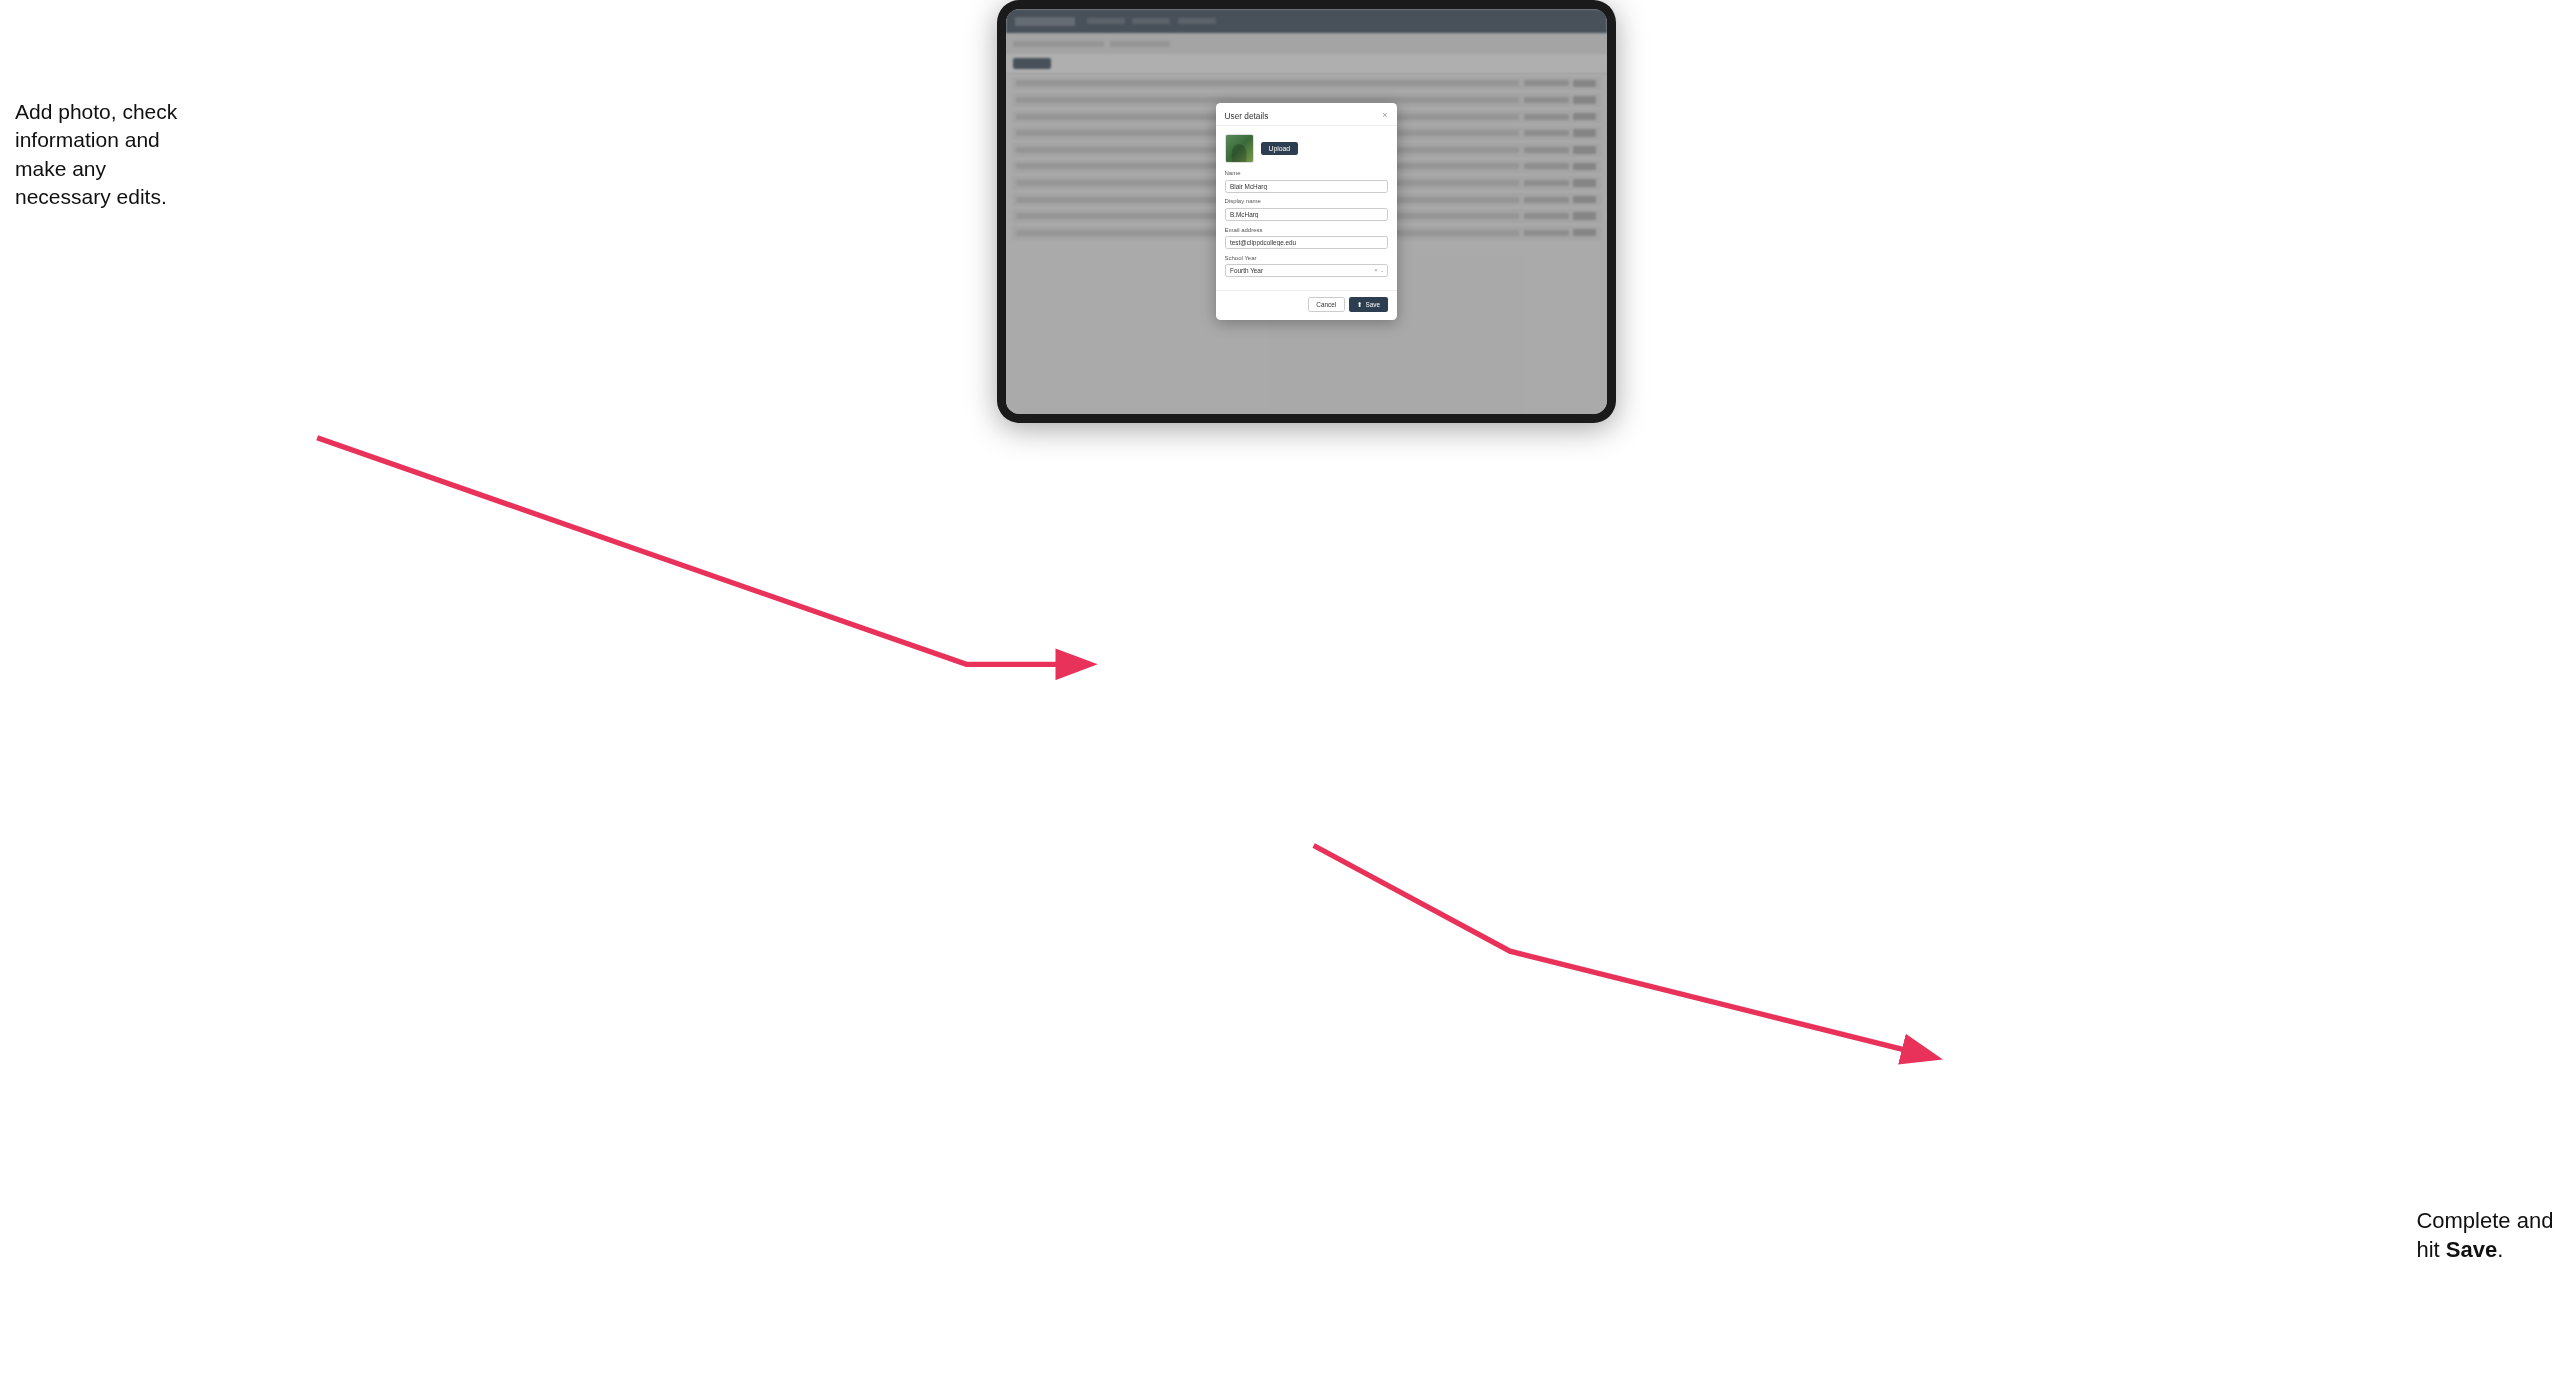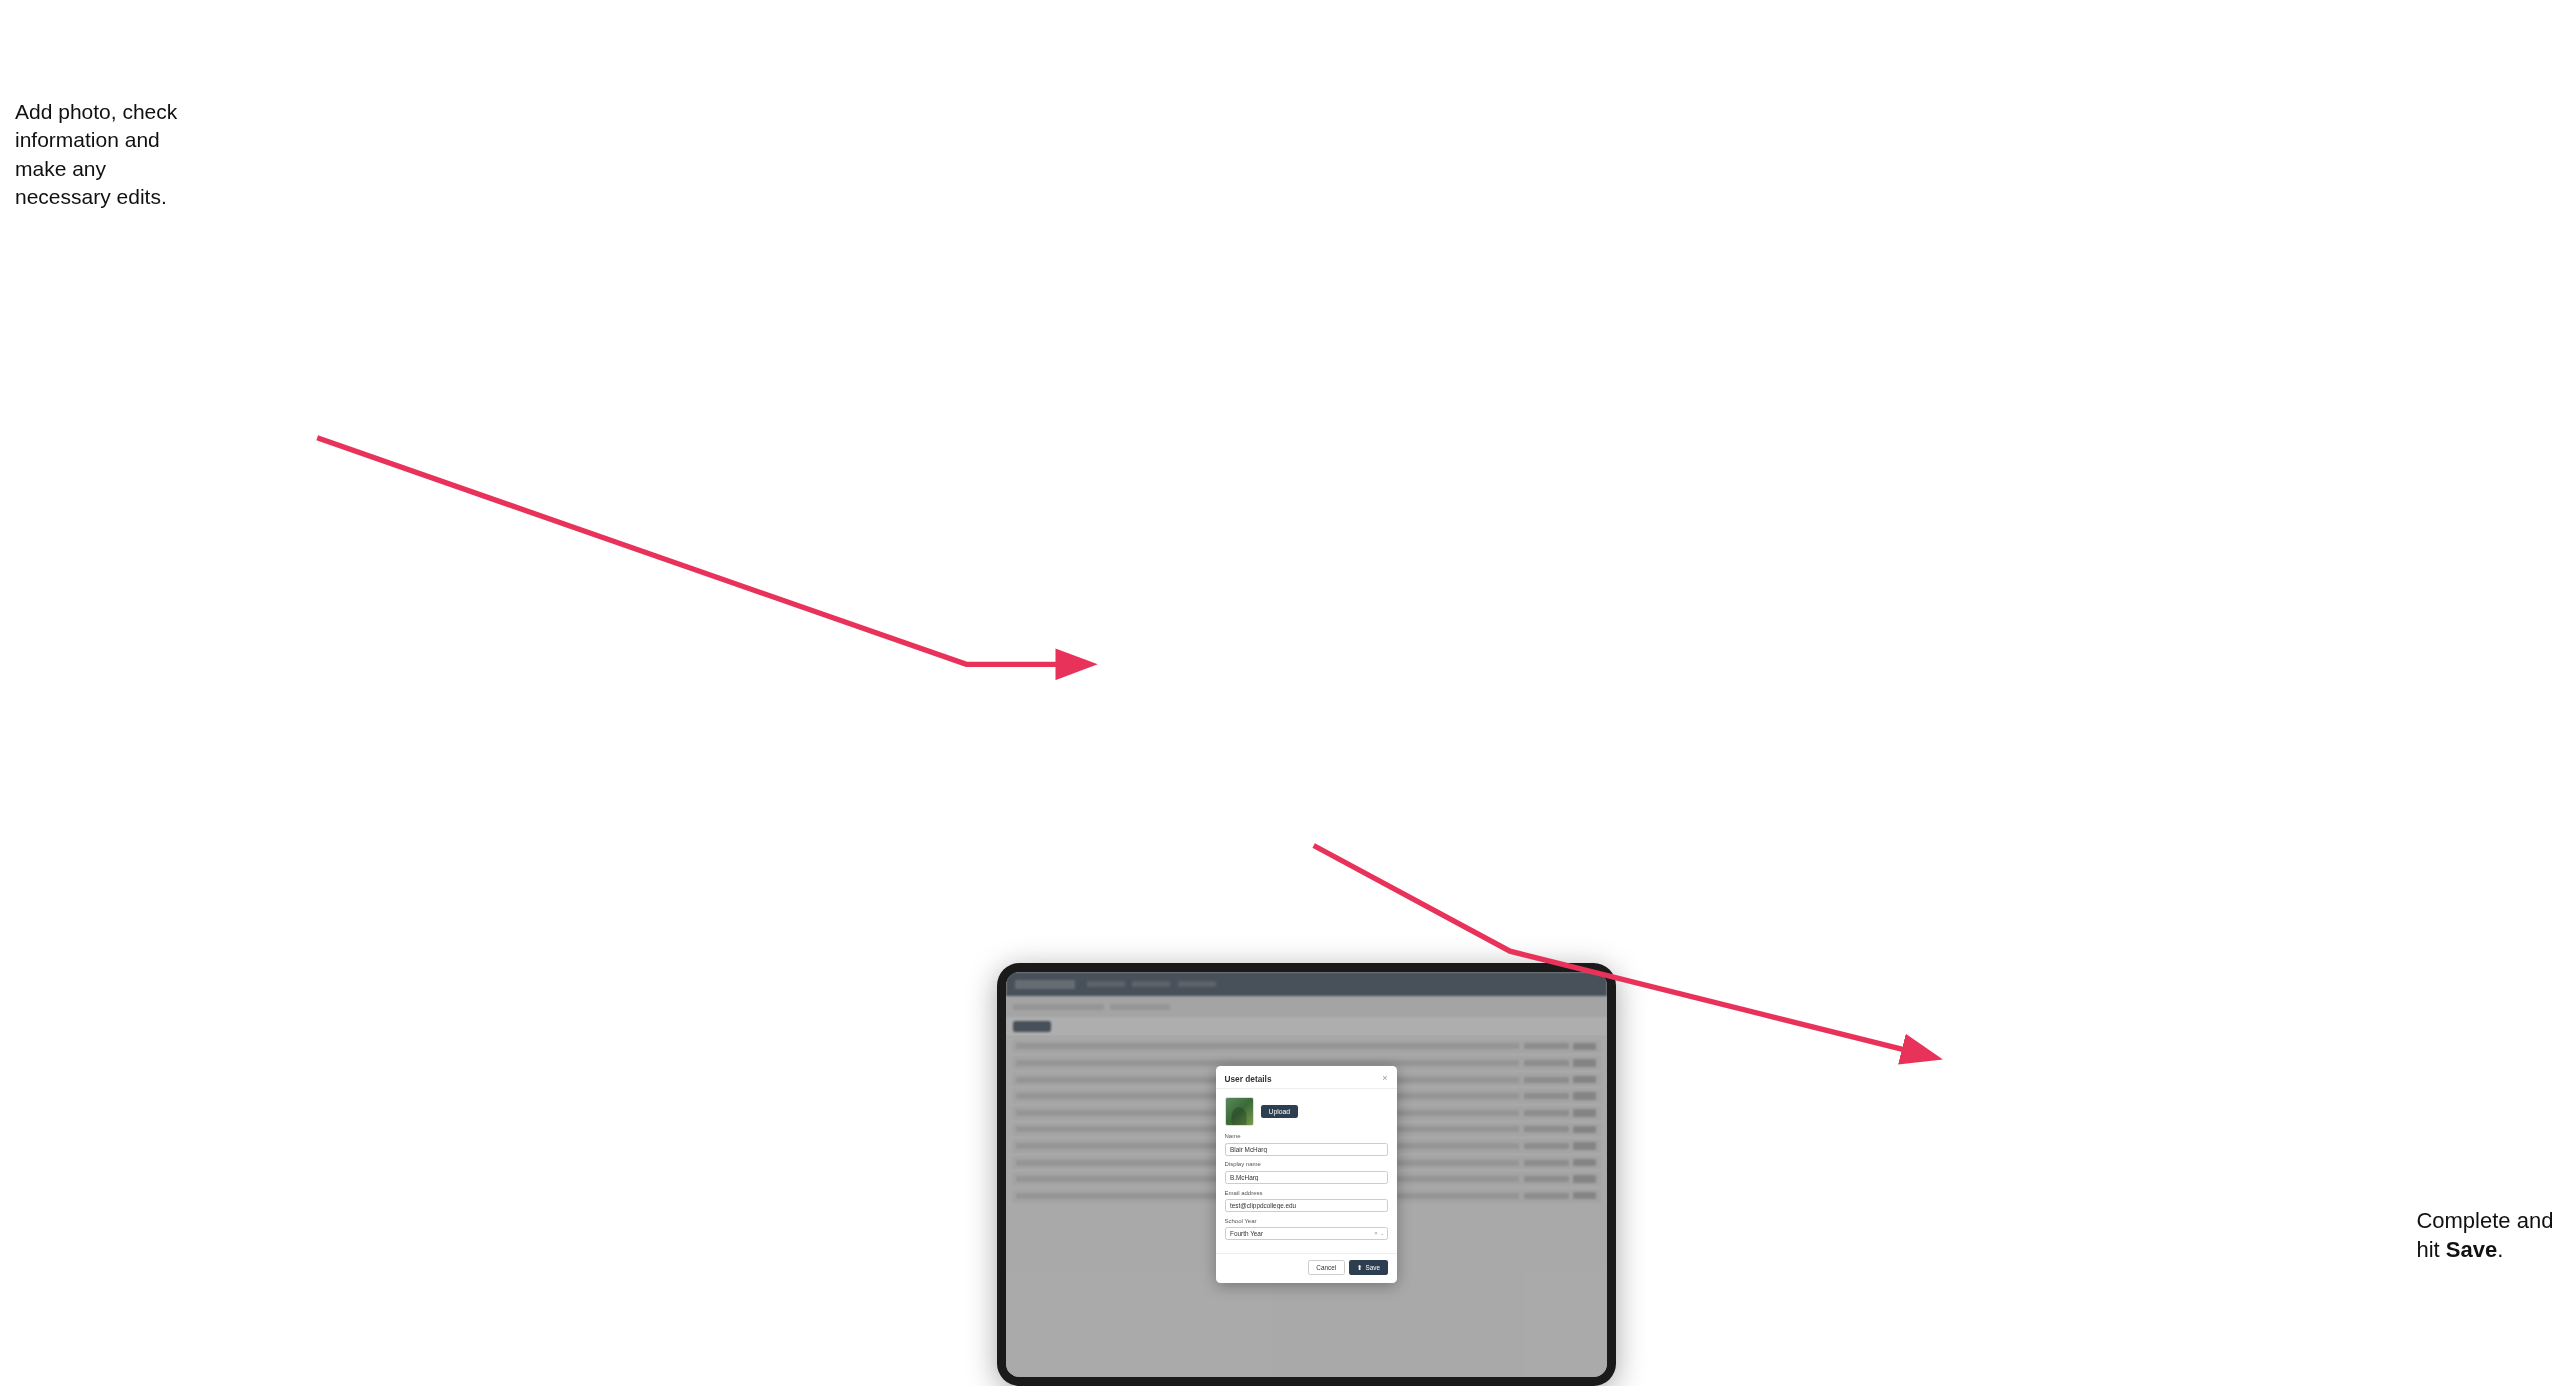--- a/index.html
+++ b/index.html
@@ -13,21 +13,21 @@
       justify-content: center;
       position: relative;
       overflow: hidden;
     }
 
     .scene {
       position: relative;
       width: 100%;
       height: 100%;
       display: flex;
-      align-items: flex-end;
+      align-items: flex-start;
       justify-content: center;
       padding-left: 36px;
     }
 
     
     .annotation-left {
       position: absolute;
       left: 15px;
       top: 98px;
       font-size: 21px;
@@ -202,21 +202,21 @@
 
     .modal-header {
       display: flex;
       align-items: center;
       justify-content: space-between;
       padding: 7.5px 9px 4.5px;
       border-bottom: 0.8px solid #eee;
     }
     .modal-title {
       font-size: 8.3px;
-      font-weight: 700;
+      font-weight: 400;
       color: #333;
     }
     .modal-close {
       font-size: 9px;
       color: #999;
       cursor: pointer;
       line-height: 1;
     }
 
     .modal-body {

